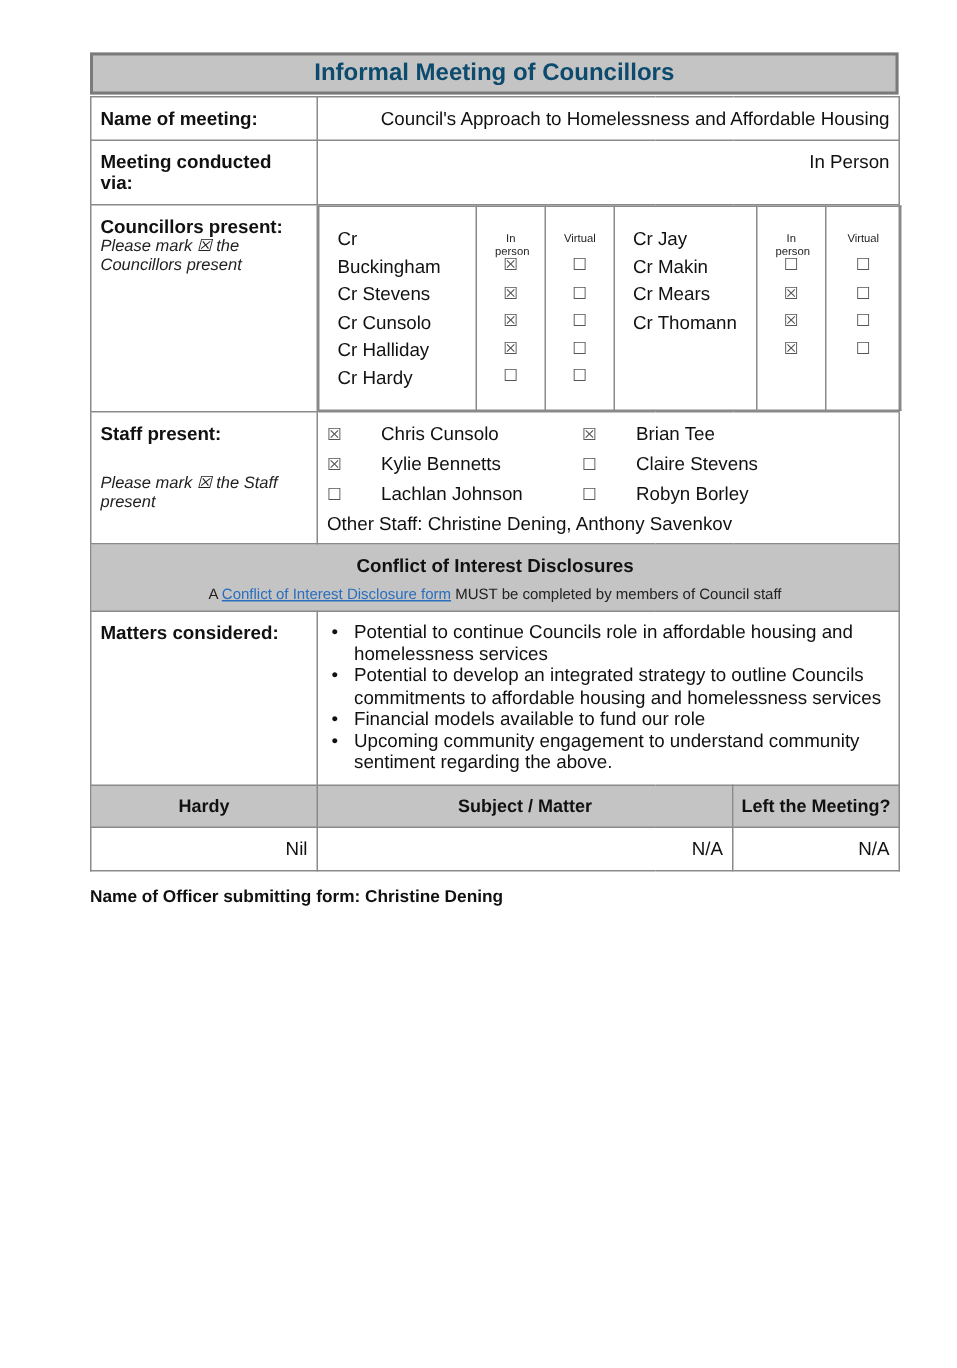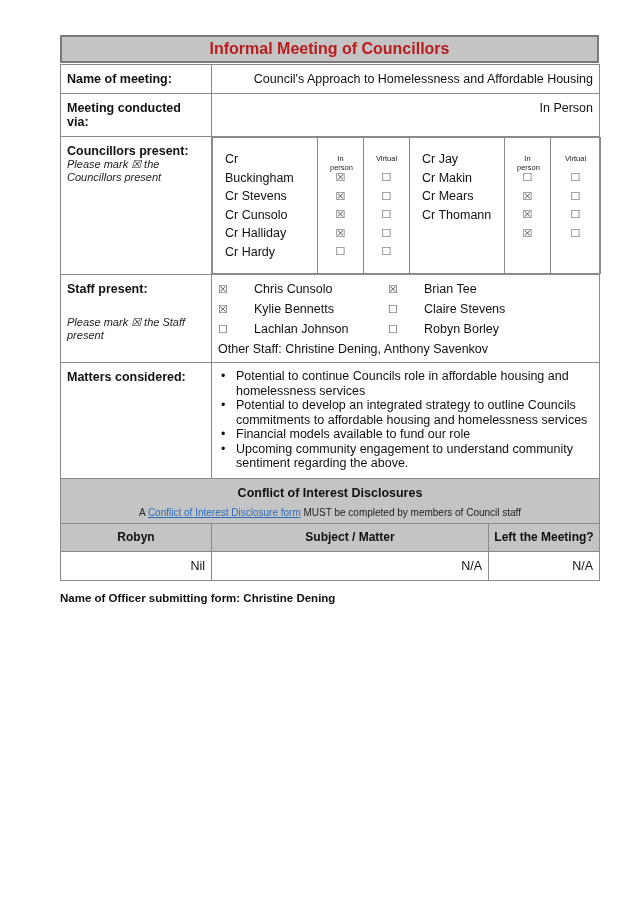--- a/index.html
+++ b/index.html
@@ -3,21 +3,21 @@
 <meta charset="utf-8">
 <style>
   * { box-sizing: border-box; margin: 0; padding: 0; }
   html, body { width: 638px; height: 912px; background: #ffffff; }
   body { font-family: "Liberation Sans", sans-serif; color: #111; position: relative; }
 
   .title-bar {
     position: absolute; left: 60px; top: 35px; width: 539px; height: 28px;
     background: #c4c4c4; border: 2px solid #7a7a7a;
     display: flex; align-items: center; justify-content: center;
-    font-weight: bold; font-size: 16px; color: #b91c1c;
+    font-weight: bold; font-size: 16px; color: #0c4a6e;
   }
 
   table.form {
     position: absolute; left: 60px; top: 64px; width: 539px;
     border-collapse: collapse; table-layout: fixed;
     font-size: 12.5px;
   }
   table.form td, table.form th { border: 1px solid #8a8a8a; vertical-align: top; }
 
   .lbl { font-weight: bold; padding: 7px 6px; font-size: 12.5px; }
@@ -174,43 +174,43 @@
       <div class="staff-row">
         <span class="box">☐</span>
         <span class="nm">Lachlan Johnson</span>
         <span class="box">☐</span>
         <span>Robyn Borley</span>
       </div>
       <div class="other">Other Staff: Christine Dening, Anthony Savenkov</div>
     </td>
   </tr>
 
+  <tr>
+    <td colspan="4" class="coi-head">
+      <div class="coi-title">Conflict of Interest Disclosures</div>
+      <div class="coi-sub">
+        <span>A </span><a class="coi-link">Conflict of Interest Disclosure form</a><span> MUST be completed by members of Council staff</span>
+      </div>
+    </td>
+  </tr>
+
   <tr style="height:116px">
     <td class="lbl">Matters considered:</td>
     <td colspan="3" style="padding:0">
       <ul class="matters">
         <li>Potential to continue Councils role in affordable housing and homelessness services</li>
         <li>Potential to develop an integrated strategy to outline Councils commitments to affordable housing and homelessness services</li>
         <li>Financial models available to fund our role</li>
         <li>Upcoming community engagement to understand community sentiment regarding the above.</li>
       </ul>
     </td>
   </tr>
 
-  <tr>
-    <td colspan="4" class="coi-head">
-      <div class="coi-title">Conflict of Interest Disclosures</div>
-      <div class="coi-sub">
-        <span>A </span><a class="coi-link">Conflict of Interest Disclosure form</a><span> MUST be completed by members of Council staff</span>
-      </div>
-    </td>
-  </tr>
-
   <tr style="height:28px">
-    <th class="gh">Robyn</th>
+    <th class="gh">Hardy</th>
     <th class="gh" colspan="2">Subject / Matter</th>
     <th class="gh">Left the Meeting?</th>
   </tr>
 
   <tr style="height:28px">
     <td class="val">Nil</td>
     <td class="val" colspan="2">N/A</td>
     <td class="val">N/A</td>
   </tr>
 </tbody>

